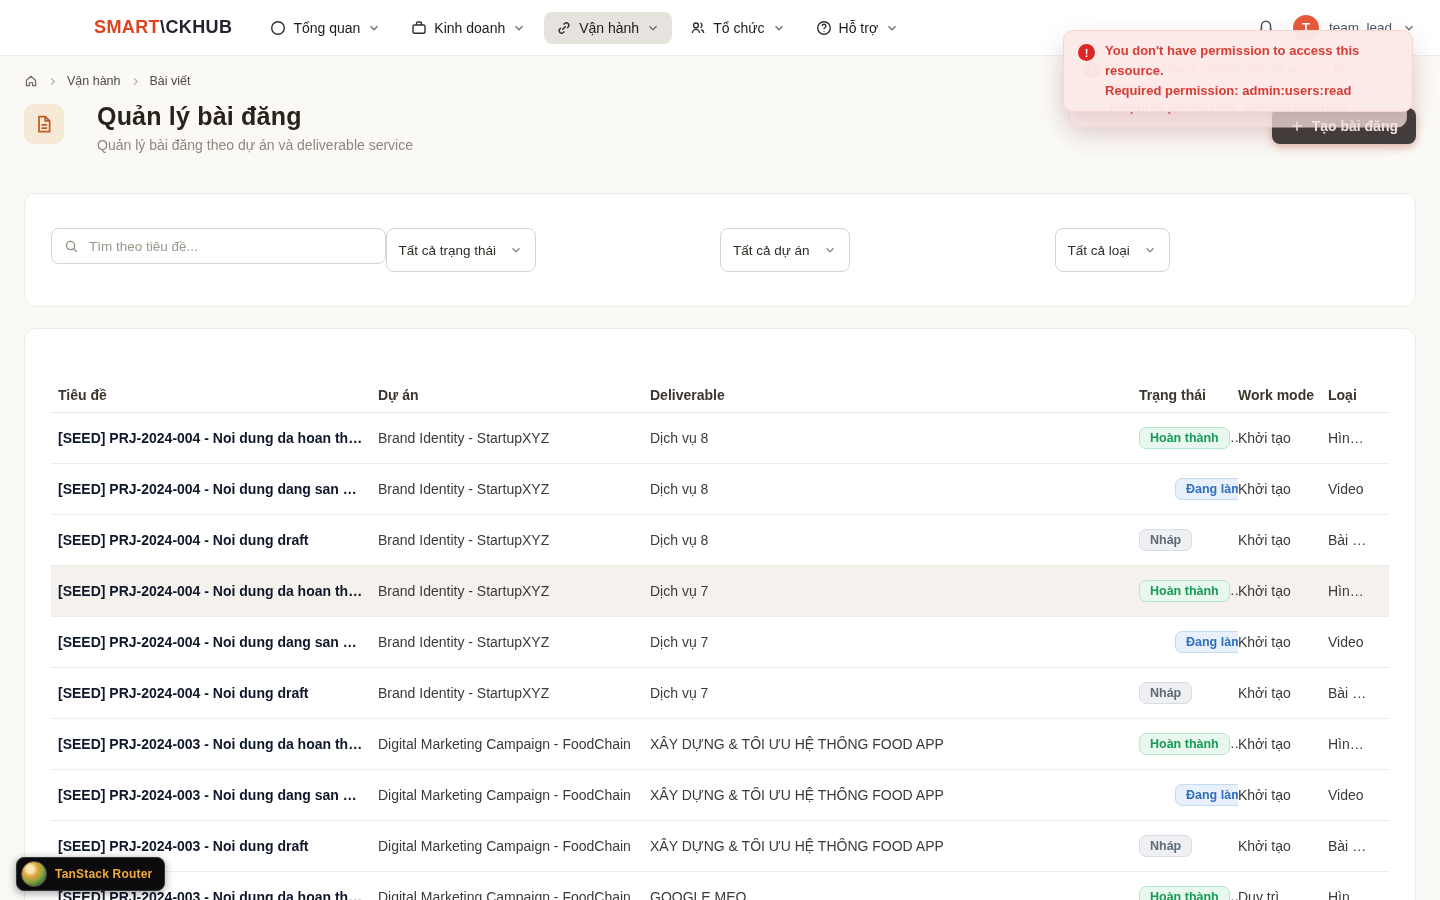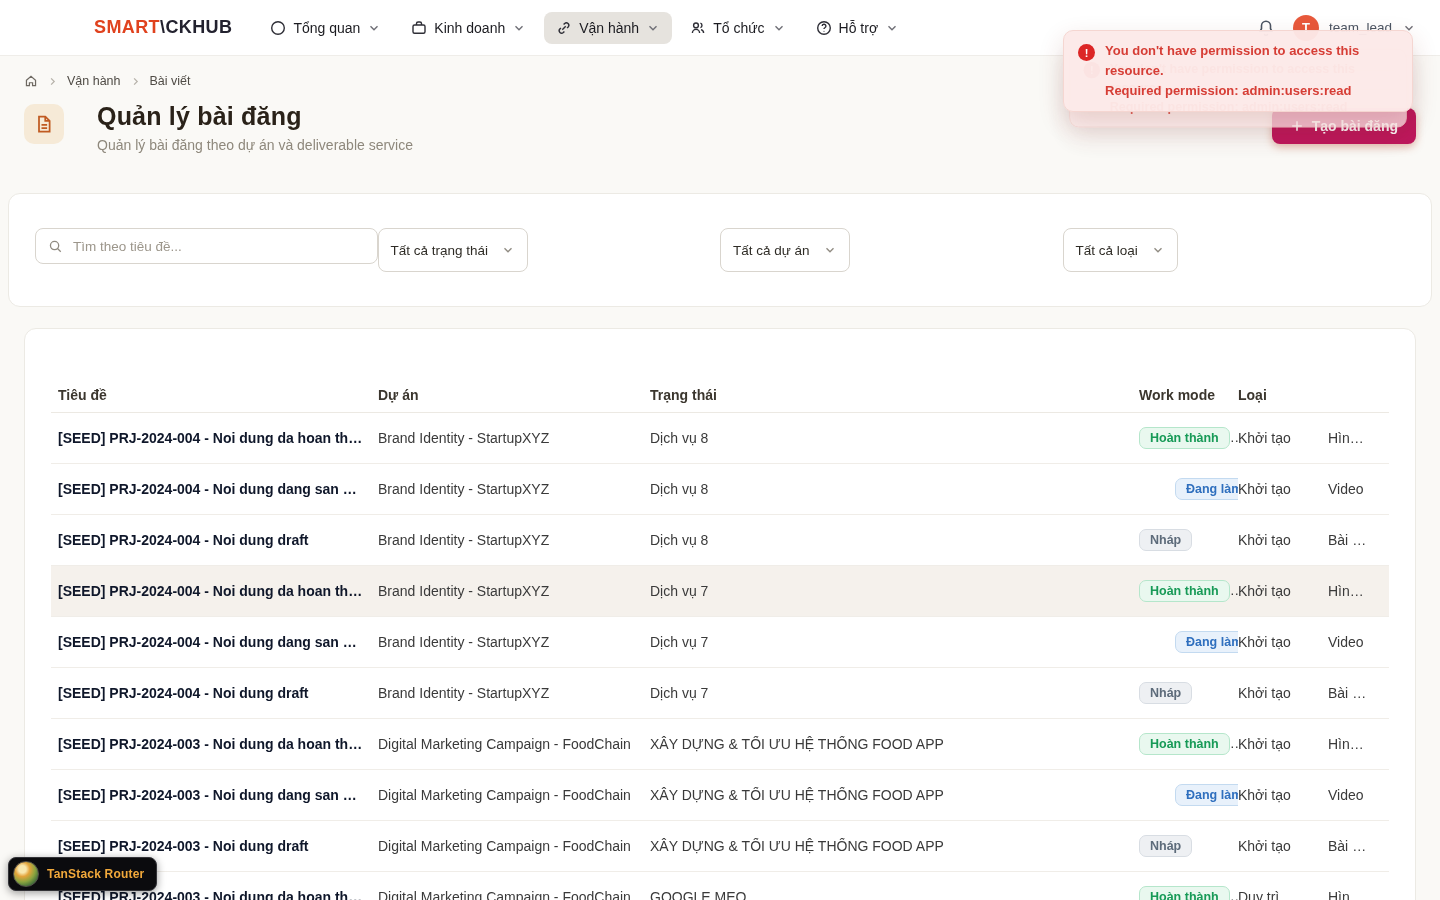--- a/index.html
+++ b/index.html
@@ -68,28 +68,28 @@
   
   .page-head { display: flex; align-items: flex-start; padding: 14px 24px 0; gap: 33px; }
   .doc-badge {
     width: 40px; height: 40px; border-radius: 10px; background: #f6ead7;
     display: flex; align-items: center; justify-content: center; color: #c05a21; margin-top: 2px;
   }
   .titles h1 { margin: 0; font-size: 25px; font-weight: 700; color: #2a2219; letter-spacing: .2px; }
   .subtitle { margin-top: 6px; font-size: 14px; color: #8e887c; }
   .create-btn {
     margin-left: auto; margin-top: 6px; display: flex; align-items: center; gap: 8px;
-    background: #be185d; color: #fff; border: none; border-radius: 8px;
+    background: #404040; color: #fff; border: none; border-radius: 8px;
     padding: 10px 18px; font-size: 14px; font-weight: 600; cursor: pointer;
     font-family: inherit; box-shadow: 0 3px 9px rgba(180,60,30,.35);
   }
 
   
   .filter-card {
-    margin: 40px 8px 0; background: #fff; border: 1px solid #eceae4; border-radius: 12px;
+    margin: 40px 24px 0; background: #fff; border: 1px solid #eceae4; border-radius: 12px;
     padding: 34px 26px; display: grid; grid-template-columns: repeat(4, 1fr); gap: 0;
   }
   .search-box {
     display: flex; align-items: center; gap: 8px; height: 36px;
     border: 1px solid #d9d5ce; border-radius: 8px; padding: 0 12px; background: #fff; color: #8f8a80;
   }
   .search-box input {
     border: none; outline: none; flex: 1; font-size: 13.5px; font-family: inherit;
     color: #33302a; background: transparent;
   }
@@ -120,21 +120,21 @@
   .badge {
     display: inline-flex; align-items: center; padding: 3px 10px; border-radius: 7px;
     font-size: 12.5px; font-weight: 600; white-space: nowrap;
   }
   .badge-done  { background: #e9f8ef; color: #179a57; border: 1px solid #b5e6cb; }
   .badge-doing { background: #e8f1fb; color: #2f6fbe; border: 1px solid #c3daf0; margin-left: 36px; }
   .badge-draft { background: #eef0f3; color: #5d6b7a; border: 1px solid #d8dde3; }
 
   
   .devtools {
-    position: absolute; left: 8px; bottom: 9px; z-index: 30;
+    position: absolute; left: 16px; bottom: 9px; z-index: 30;
     background: #0b0b0e; border: 1px solid #333338; border-radius: 8px;
     display: flex; align-items: center; gap: 8px; padding: 3px 12px 3px 4px; cursor: pointer;
     box-shadow: 0 2px 8px rgba(0,0,0,.4);
   }
   .devtools-logo {
     width: 26px; height: 26px; border-radius: 50%; border: 1px solid #56524a;
     background: radial-gradient(circle at 35% 30%, #f8e8b0 0 16%, #e4a43c 32%, #8aa33f 56%, #3f6d3a 78%, #2c4a2e 100%);
   }
   .devtools-label { font-size: 12px; font-weight: 700; color: #f2a93b; letter-spacing: .2px; }
 </style>
@@ -334,20 +334,21 @@
           <path d="M4 6l4 4 4-4"></path>
         </svg>
     </span>
   </div>
 </section>
 
 <section class="table-card">
   <div class="thead">
     <div class="hcell cell">Tiêu đề</div>
     <div class="hcell cell">Dự án</div>
+    <div class="hcell cell">Deliverable</div>
     <div class="hcell cell">Trạng thái</div>
     <div class="hcell cell">Work mode</div>
     <div class="hcell cell">Loại</div>
   </div>
   <div>
   <div class="trow">
     <div class="cell cell-title">[SEED] PRJ-2024-004 - Noi dung da hoan thanh</div>
     <div class="cell">Brand Identity - StartupXYZ</div>
     <div class="cell">Dịch vụ 8</div>
     <div class="cell">

